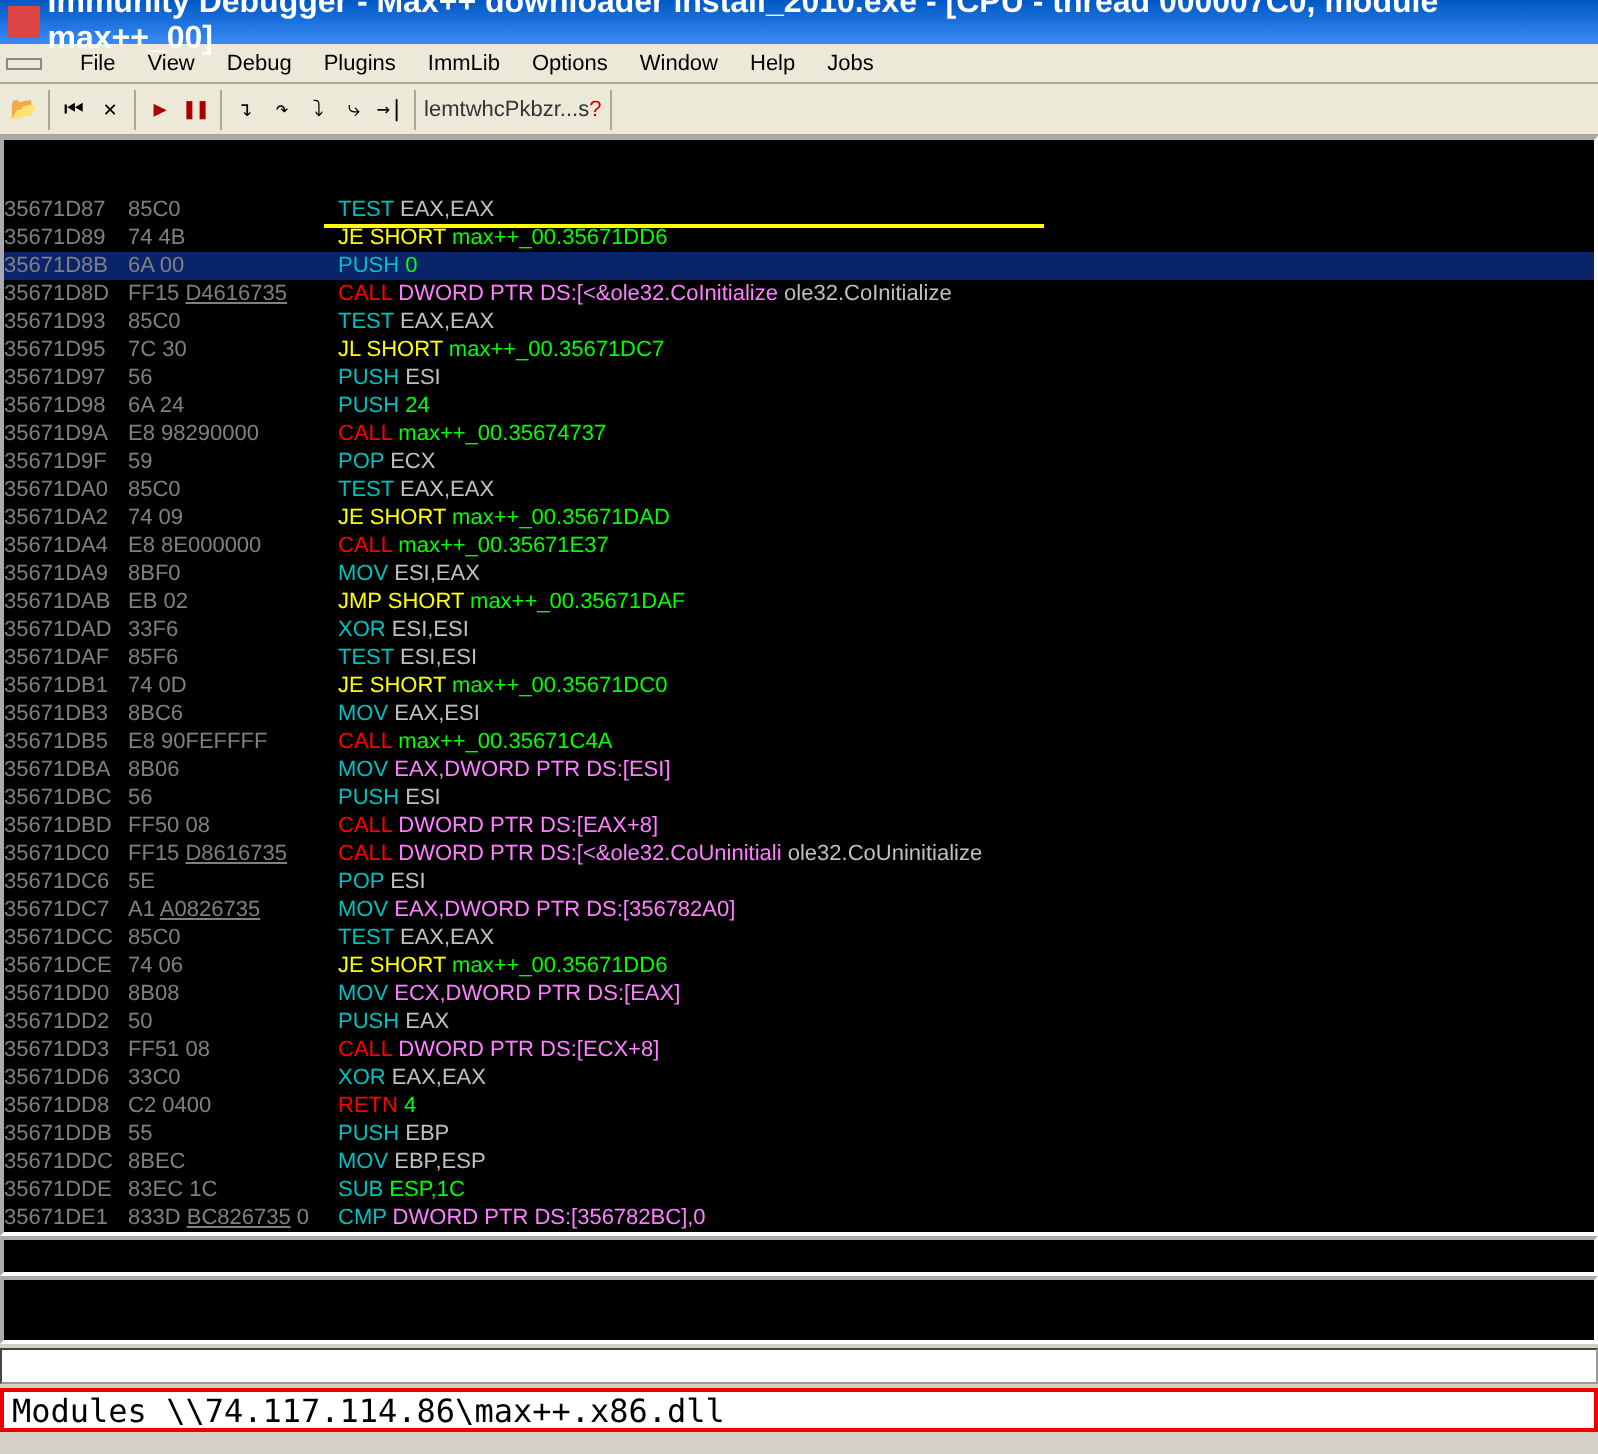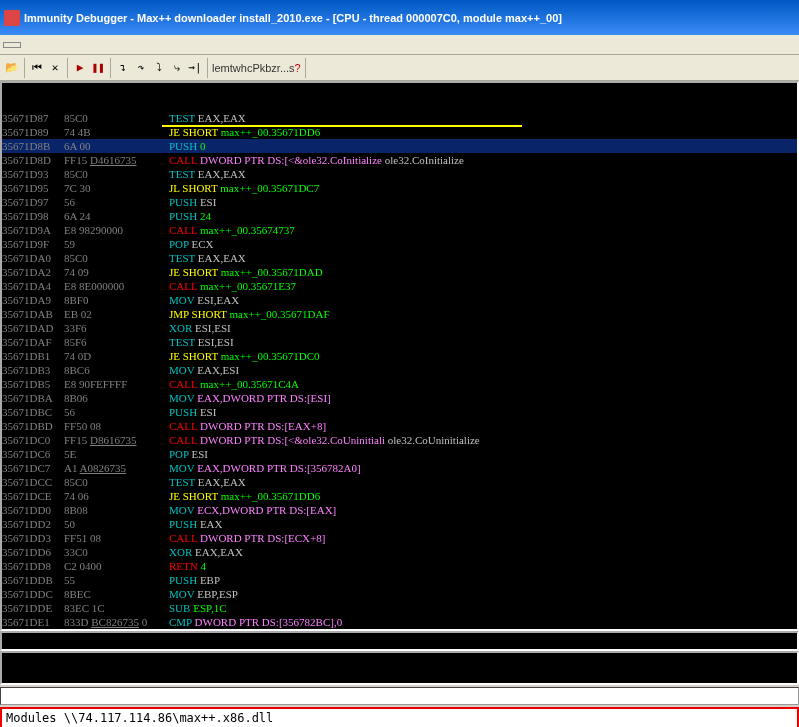--- a/index.html
+++ b/index.html
@@ -1,31 +1,31 @@
 <!DOCTYPE html>
 <html><head>
 <meta charset="utf-8">
 <style>
 * { margin: 0; padding: 0; box-sizing: border-box; }
 body { font-family: Tahoma, Arial, sans-serif; font-size: 11px; background: #d4d0c8; overflow: hidden; }
 
-.titlebar { background: linear-gradient(#0058c4, #3a8bf5); color: #fff; height: 35px; display: flex; align-items: center; padding: 0 4px; font-size: 11px; font-weight: bold; }
+.titlebar { background: linear-gradient(#0058c4, #3a8bf5); color: #fff; height: 22px; display: flex; align-items: center; padding: 0 4px; font-size: 16px; font-weight: bold; }
 .titlebar-icon { width: 16px; height: 16px; background: #d44; margin-right: 4px; }
 
 .menubar { background: #ece9d8; height: 20px; display: flex; align-items: center; border-bottom: 1px solid #aca899; }
 .menubar span { padding: 2px 8px; cursor: default; }
 
 .toolbar { background: #ece9d8; height: 26px; display: flex; align-items: center; padding: 0 4px; border-bottom: 1px solid #aca899; gap: 2px; }
 .toolbar .sep { width: 1px; height: 20px; background: #aca899; margin: 0 2px; }
 .tb-icon { width: 16px; height: 16px; display: inline-flex; align-items: center; justify-content: center; font-family: monospace; font-size: 11px; }
 .tb-letter { width: 14px; font-family: Verdana, sans-serif; font-size: 11px; text-align: center; color: #333; }
 .tb-red { color: #c00; }
 .immunity-tag { margin-left: 6px; background: #7030a0; color: #fff; padding: 1px 6px; font-style: italic; font-size: 11px; }
 
-.disasm { background: #000; font-family: Liberation Serif, serif; font-size: 11px; line-height: 14px; height: 550px; overflow-y: scroll; border: 2px inset #fff; position: relative; white-space: pre; color: #c0c0c0;}
+.disasm { background: #000; font-family: Liberation Sans, sans-serif; font-size: 11px; line-height: 14px; height: 550px; overflow-y: scroll; border: 2px inset #fff; position: relative; white-space: pre; color: #c0c0c0;}
 .disasm-row { display: flex; height: 14px; }
 .disasm-row.sel { background: #0a246a; align-items: center; }
 .col-addr { width: 62px; color: #808080; }
 .col-bytes { width: 105px; color: #808080; text-decoration: none; }
 .col-bytes .ul { text-decoration: underline; }
 .col-dis { flex: 1; }
 .mnem { color: #00c0c0; }
 .mnem-red { color: #ff0000; }
 .mnem-yellow { color: #ffff00; }
 .op { color: #c0c0c0; }
@@ -38,35 +38,36 @@
 .micro { background: #000; height: 20px; border: 2px inset #fff;}
 
 .dump { background: #000; font-family: Terminal, "Lucida Console", monospace; font-size: 11px; height: 34px; border: 2px inset #fff; color: #808080;}
 .dump-header { display:flex; background:#d4d0c8; color:#000; border-bottom:1px solid #888; font-size:10px;}
 .dump-header span { padding: 0 3px; border-right:1px solid #888;}
 .dump-row { padding:0 2px; color:#c0c0c0; }
 .dump-row .addr { color:#808080; }
 
 .cmdline { background: #fff; height: 18px; border: 1px inset #999; margin: 2px 0;}
 
-.status { background: #fff; border: 2px solid #e00; height: 22px; display: flex; align-items: center; padding: 0 4px; font-family: Terminal, "Lucida Console", monospace; font-size: 12px; color: #000; }
+.status { background: #fff; border: 2px solid #e00; height: 22px; display: flex; align-items: center; padding: 0 4px; font-family: Terminal, "Lucida Console", monospace; font-size: 16px; color: #000; }
 
 ::-webkit-scrollbar { width: 16px; background:#ece9d8;}
 ::-webkit-scrollbar-thumb { background:#cdcabb; border:1px solid #888;}
 </style>
 </head>
 <body>
 
 <div class="titlebar">
   <div class="titlebar-icon"></div>
   <span>Immunity Debugger - Max++ downloader install_2010.exe - [CPU - thread 000007C0, module max++_00]</span>
 </div>
 
 <div class="menubar">
   <span style="width:16px;display:inline-block;border:1px solid #888;margin:0 3px;"></span>
+  <span id="menubar-items"><span>File</span><span>View</span><span>Debug</span><span>Plugins</span><span>ImmLib</span><span>Options</span><span>Window</span><span>Help</span><span>Jobs</span></span>
 </div>
 
 <div class="toolbar">
   <span class="tb-icon" style="color:#c80">📂</span>
   <span class="sep"></span>
   <span class="tb-icon">⏮</span>
   <span class="tb-icon">✕</span>
   <span class="sep"></span>
   <span class="tb-icon" style="color:#a00">▶</span>
   <span class="tb-icon" style="color:#a00">❚❚</span>

